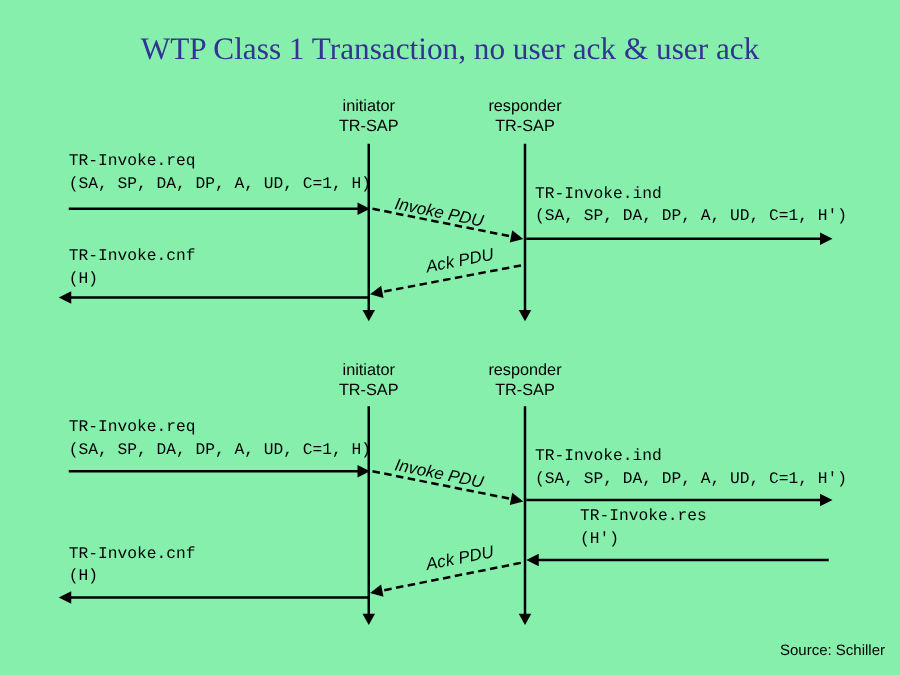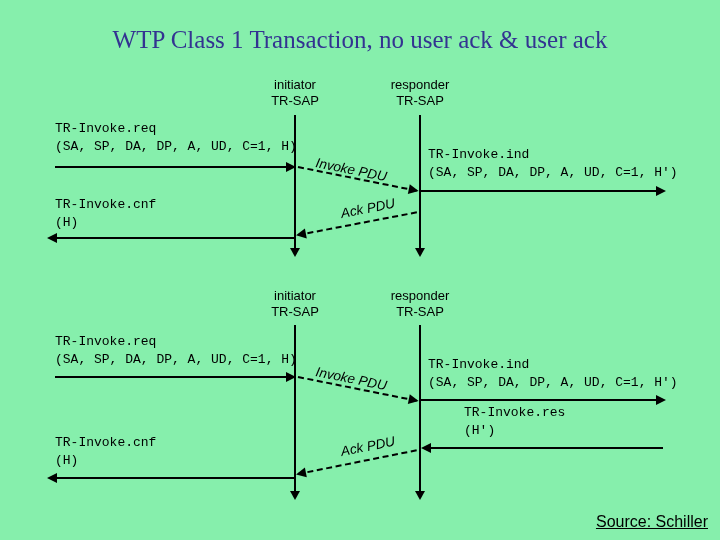--- a/index.html
+++ b/index.html
@@ -26,21 +26,21 @@
              border-left:10px solid #000; border-top:5px solid transparent; border-bottom:5px solid transparent; }
   .shaft-l { position:absolute; left:8px; right:0; top:0; height:2px; background:#000; }
   .head-l  { position:absolute; left:0; top:-4px; width:0; height:0;
              border-right:10px solid #000; border-top:5px solid transparent; border-bottom:5px solid transparent; }
   
   .dash { position:absolute; height:0; border-top:2px dashed #000; transform-origin:left center; }
   .dash .head-r { right:-2px; top:-6px; }
   .dash .head-l { left:-2px; top:-6px; }
   
   .pdu { position:absolute; font-size:13.5px; font-style:italic; white-space:nowrap; transform-origin:left center; }
-  .src { position:absolute; left:560px; top:513px; width:148px; text-align:right; font-size:16px;text-decoration:underline; }
+  .src { position:absolute; left:560px; top:513px; width:148px; text-align:right; font-size:12px; }
 </style>
 </head>
 <body>
 
 <div class="canvas">
 
   <div class="title">WTP Class 1 Transaction, no user ack &amp; user ack</div>
 
   <div>
 

